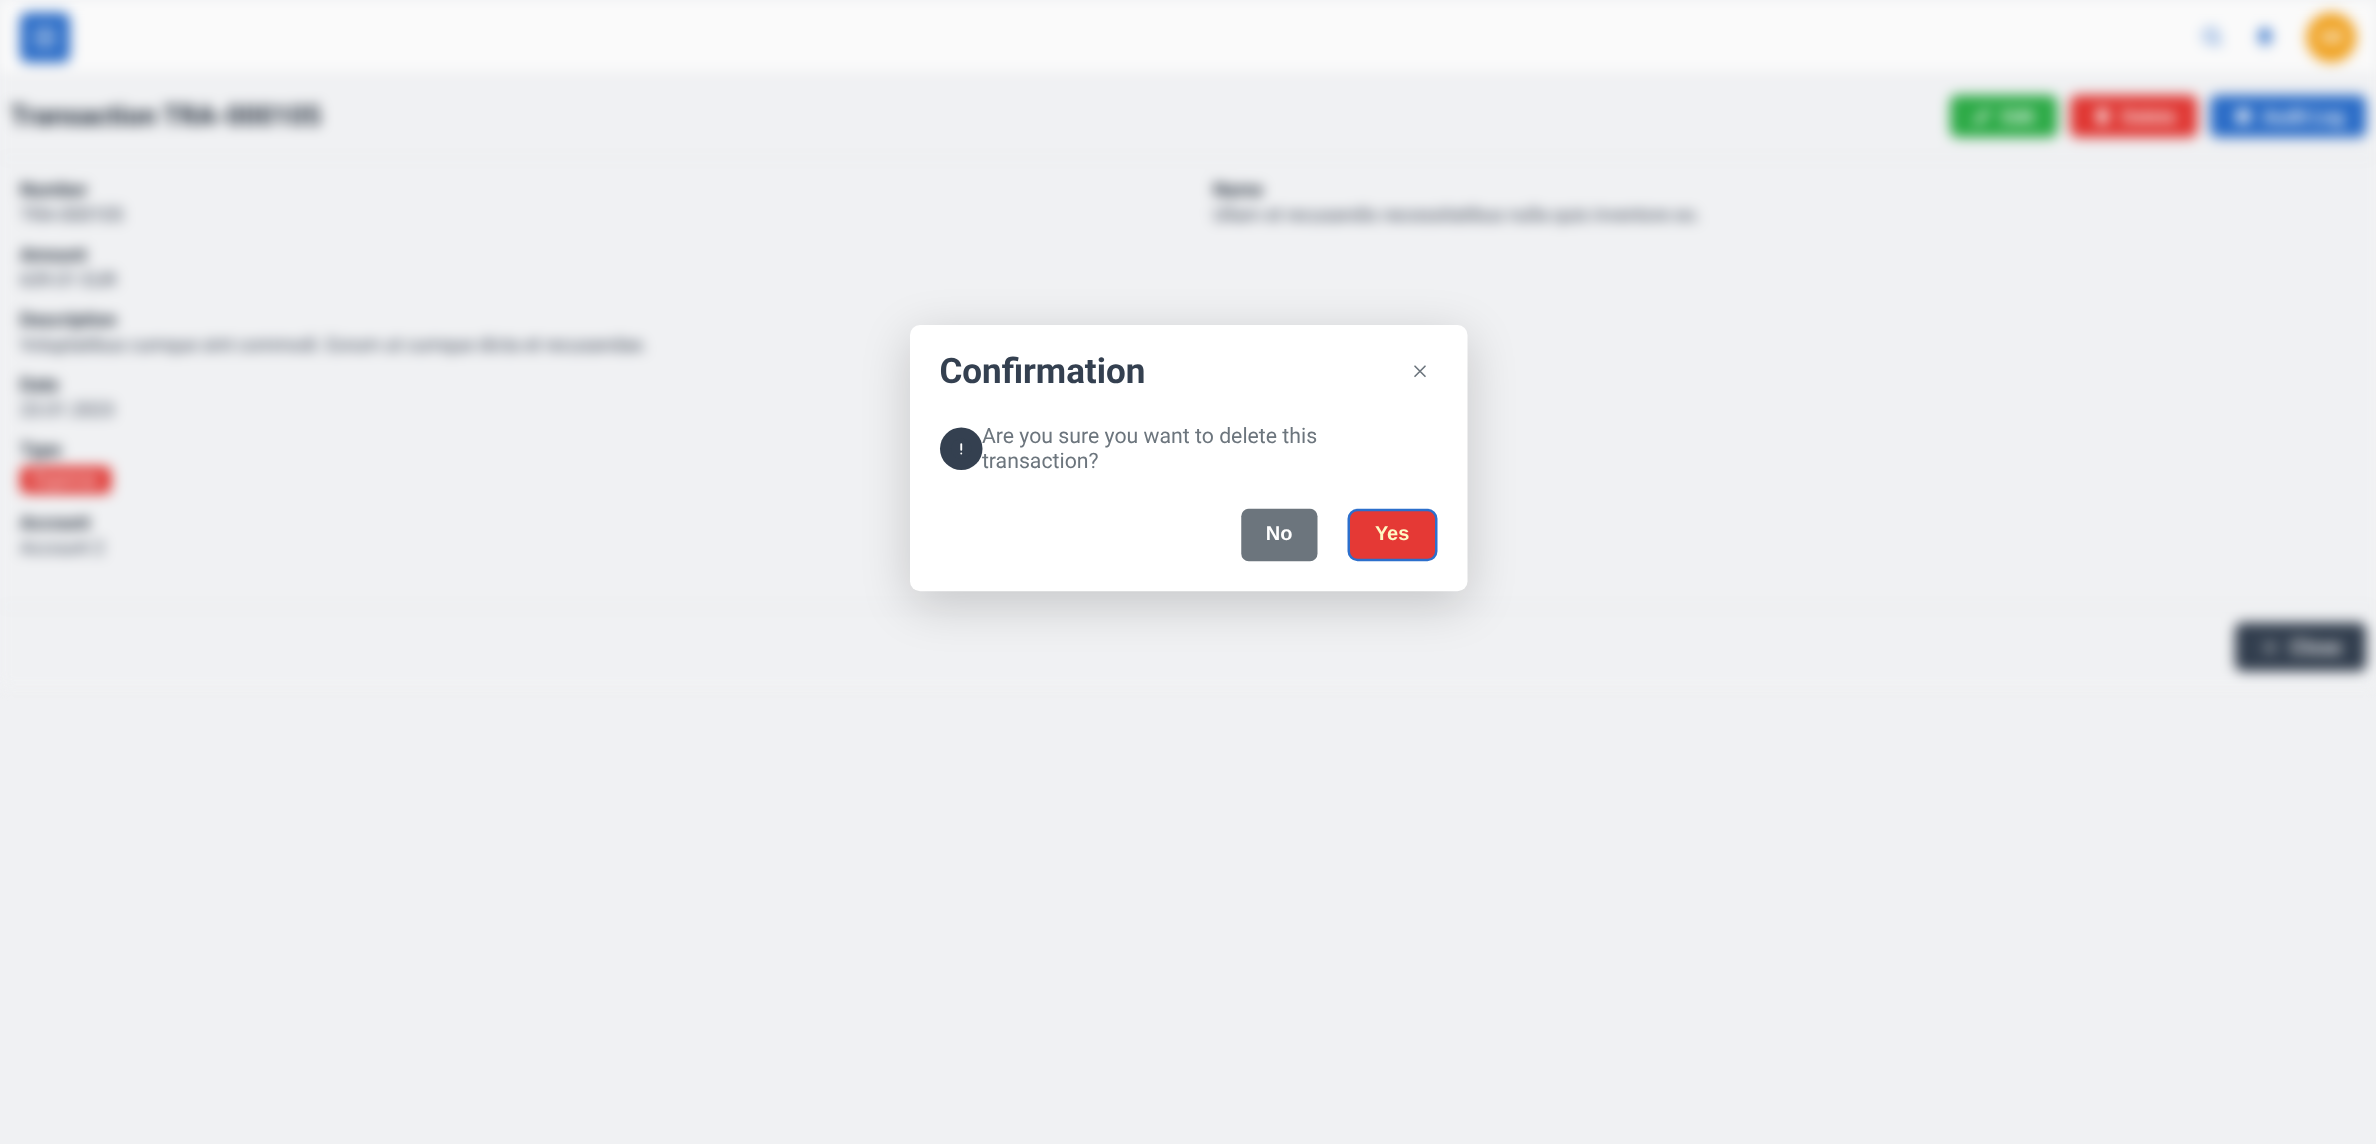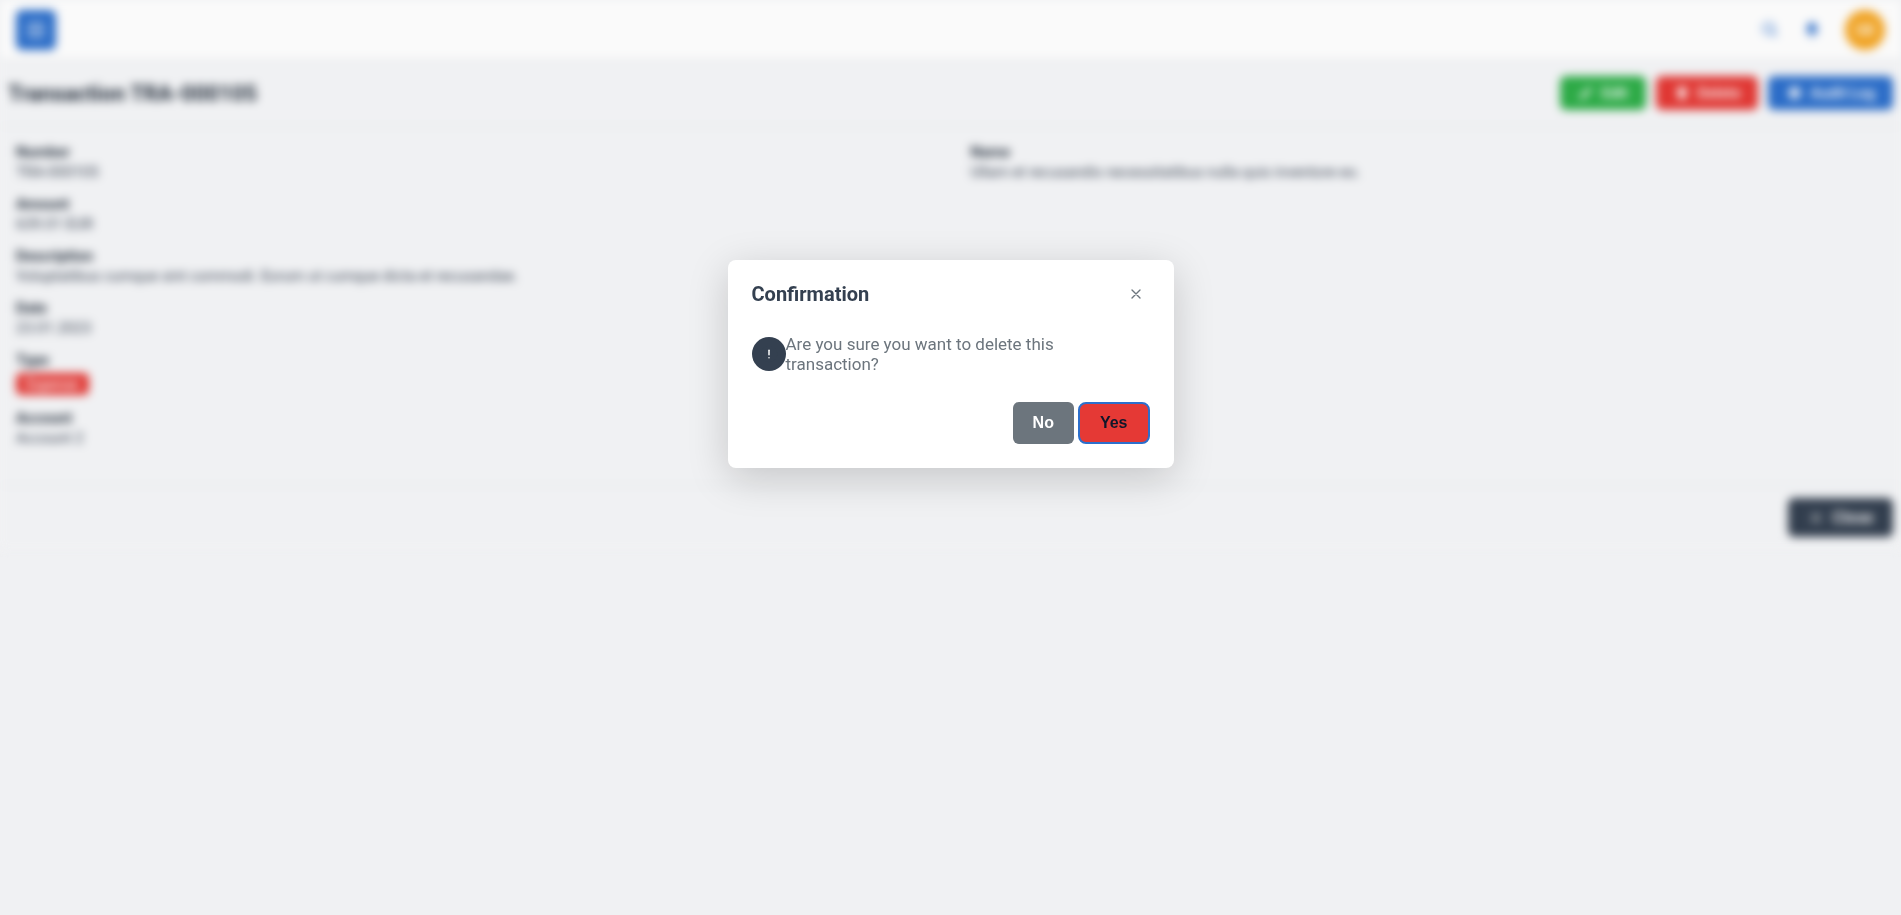--- a/index.html
+++ b/index.html
@@ -174,21 +174,21 @@
     box-shadow: 0 10px 40px rgba(0,0,0,0.18);
     overflow: hidden;
   }
   .modal-header {
     display: flex;
     align-items: center;
     justify-content: space-between;
     padding: 20px 24px 6px 24px;
   }
   .modal-title {
-    font-size: 20px;
+    font-size: 28px;
     font-weight: 700;
     color: #344050;
   }
   .modal-close {
     width: 28px;
     height: 28px;
     display: flex;
     align-items: center;
     justify-content: center;
     color: #6c757d;
@@ -213,36 +213,36 @@
   }
   .exclaim svg { width: 18px; height: 18px; color: #344050; }
   .modal-message {
     color: #6c757d;
     font-size: 17px;
   }
 
   .modal-footer {
     display: flex;
     justify-content: flex-end;
-    gap: 4px;
+    gap: 24px;
     padding: 20px 24px 24px 24px;
   }
   .btn-no {
     background: #6c757d;
     color: #fff;
     border: none;
     padding: 11px 20px;
     border-radius: 6px;
     font-size: 16px;
     font-weight: 600;
     cursor: pointer;
   }
   .btn-yes {
     background: #e53935;
-    color: #0f172a;
+    color: #fef9c3;
     border: 2px solid #2c6fcc;
     padding: 10px 20px;
     border-radius: 8px;
     font-size: 16px;
     font-weight: 600;
     cursor: pointer;
     outline: none;
   }
 </style>
 </head>

